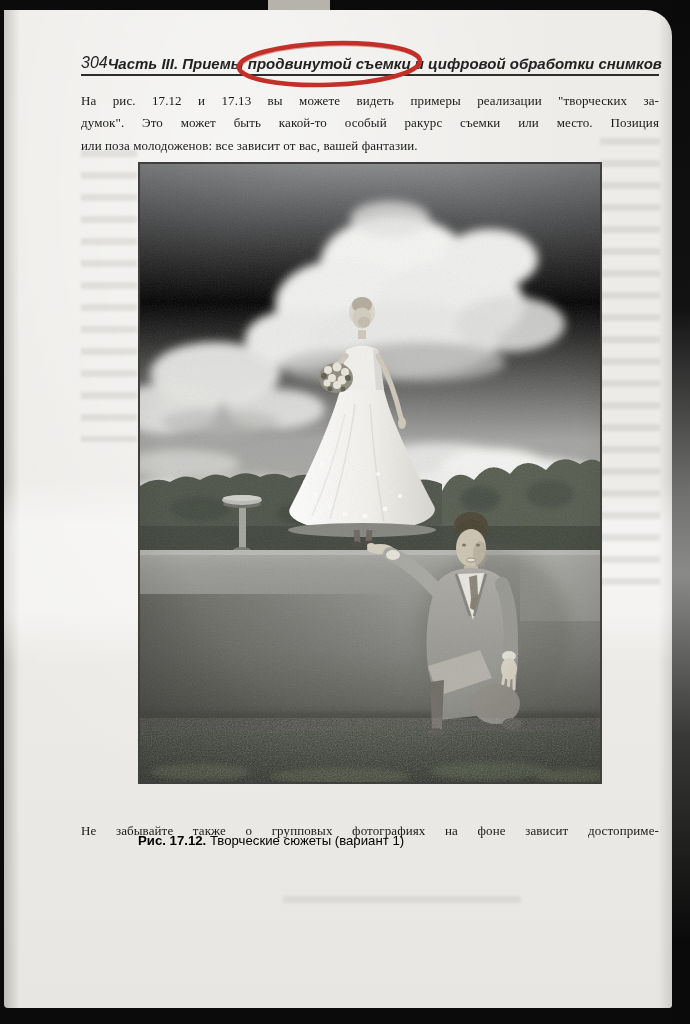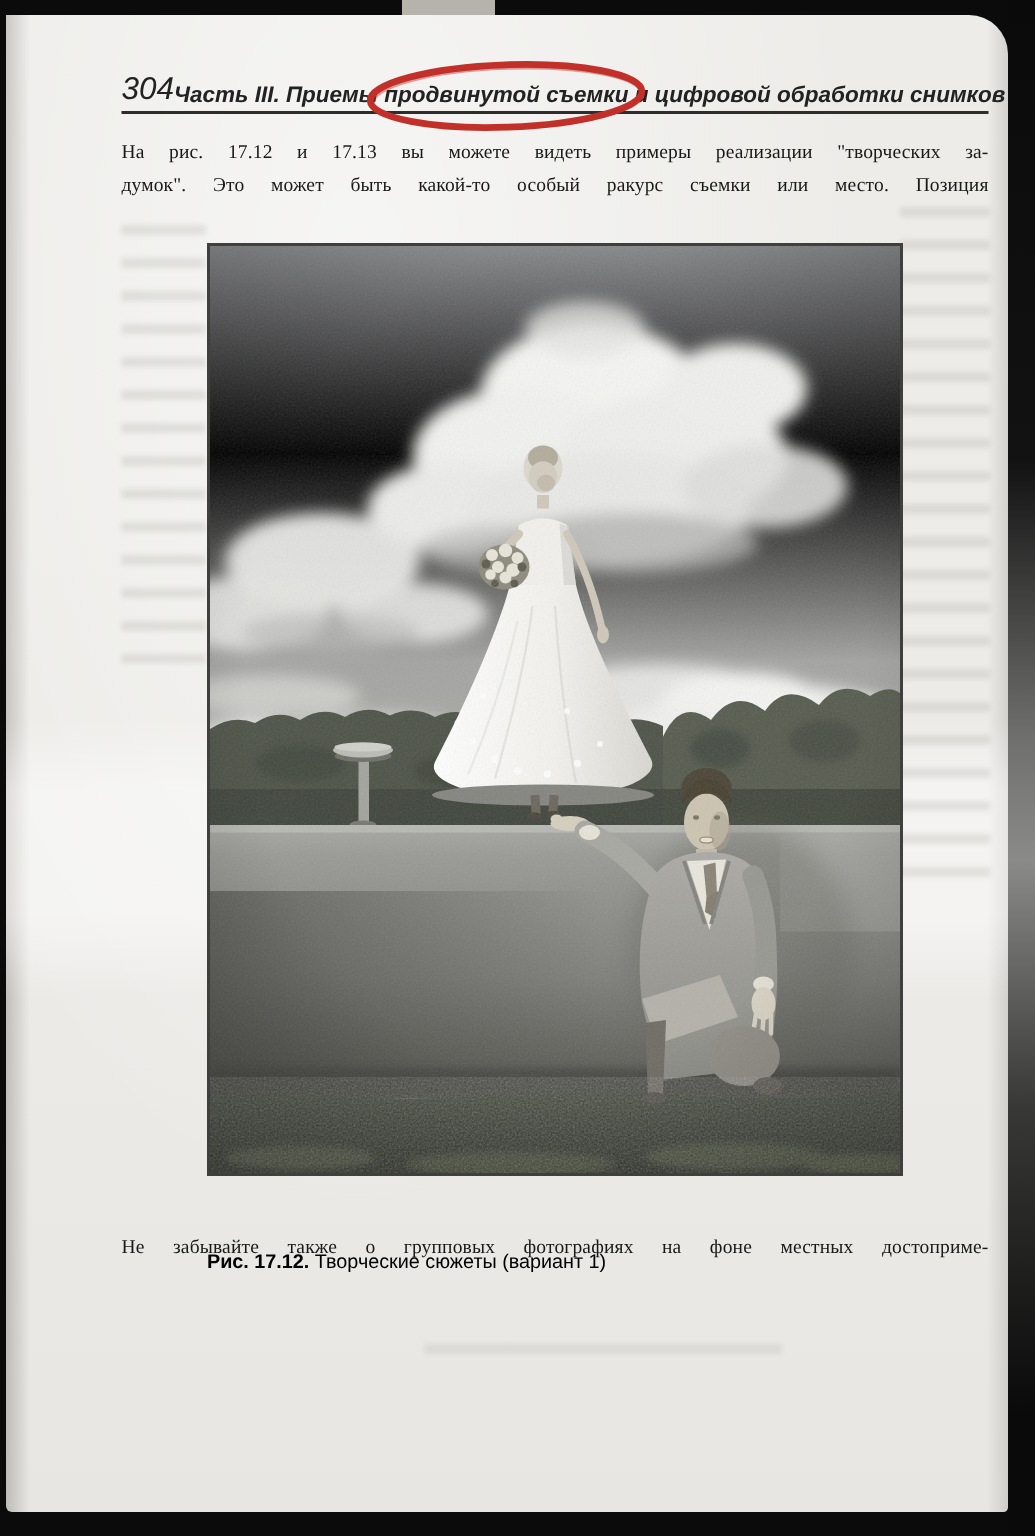--- a/index.html
+++ b/index.html
@@ -30,21 +30,21 @@
     background-image:repeating-linear-gradient(180deg,
       rgba(120,117,110,.30) 0px, rgba(120,117,110,.30) 7px,
       rgba(120,117,110,0) 7px, rgba(120,117,110,0) 22px);}
   .bleed-left{left:77px;top:140px;width:56px;height:292px;}
   .bleed-right{left:596px;top:128px;width:60px;height:452px;}
   .bleed-inline{left:279px;top:886px;width:238px;height:18px;opacity:.4;}
   
   .runhead{position:absolute;left:77px;top:36px;width:578px;height:28px;
     display:flex;align-items:flex-end;border-bottom:2px solid #2d2d2b;
     font-family:"Liberation Sans",sans-serif;font-style:italic;color:#222;}
-  .pagenum{font-size:21px;padding-bottom:2px;}
+  .pagenum{font-size:16px;padding-bottom:2px;}
   .headtext{margin-left:auto;font-size:15px;font-weight:bold;padding-bottom:2px;white-space:nowrap;}
   .circled{position:relative;display:inline-block;margin-top:48px;}
   .circled svg{position:absolute;left:-13px;top:-15px;width:calc(100% + 26px);height:48px;
     overflow:visible;pointer-events:none;transform:rotate(-2deg);}
   
   .para{position:absolute;left:77px;width:578px;font-size:13px;line-height:22.4px;
     color:#191917;letter-spacing:.1px;}
   .para1{top:80px;}
   .para2{top:810px;}
   .tline{text-align:justify;text-align-last:justify;}
@@ -75,20 +75,21 @@
     <span class="pagenum">304</span>
     <span class="headtext"><span>Часть III. Приемы </span><span class="circled"><svg viewBox="0 0 200 60" preserveAspectRatio="none">
             <ellipse cx="100" cy="30" rx="96" ry="26" fill="none" stroke-width="4.5" vector-effect="non-scaling-stroke" stroke="#c2302a"></ellipse>
             <ellipse cx="101" cy="32" rx="95" ry="25" fill="none" stroke-width="2" opacity=".45" vector-effect="non-scaling-stroke" stroke="#c2302a"></ellipse>
           </svg><span>продвинутой съемки</span></span><span> и цифровой обработки снимков</span></span>
   </div>
 
   <div class="para para1">
       <div class="tline">На рис. 17.12 и 17.13 вы можете видеть примеры реализации "творческих за-</div>
       <div class="tline">думок". Это может быть какой-то особый ракурс съемки или место. Позиция</div>
+      <div class="tline tline-last">или поза молодоженов: все зависит от вас, вашей фантазии.</div>
     </div>
 
   <div class="photo">
     <svg viewBox="0 0 460 618">
       <defs>
         <linearGradient id="skyG" x1="0" y1="0" x2="0" y2="1">
           <stop offset="0" stop-color="#87888a"></stop>
             <stop offset=".35" stop-color="#96979
 9"></stop>
             <stop offset=".7" stop-color="#a3a3a1"></stop>
@@ -291,16 +292,16 @@
 
       <rect x="0" y="560" width="460" height="58" filter="url(#grainF)" opacity=".3"></rect>
       <rect x="0" y="0" width="460" height="618" filter="url(#grainF)" opacity=".14"></rect>
       <rect x="0" y="0" width="460" height="618" fill="url(#vin)"></rect>
     </svg>
   </div>
 
   <div class="caption"><b>Рис. 17.12.</b><span> Творческие сюжеты (вариант 1)</span></div>
 
   <div class="para para2">
-      <div class="tline">Не забывайте также о групповых фотографиях на фоне местных достоприме-</div>
+      <div class="tline">Не забывайте также о групповых фотографиях на фоне зависит достоприме-</div>
     </div>
 
 </div>
 
 </body></html>

